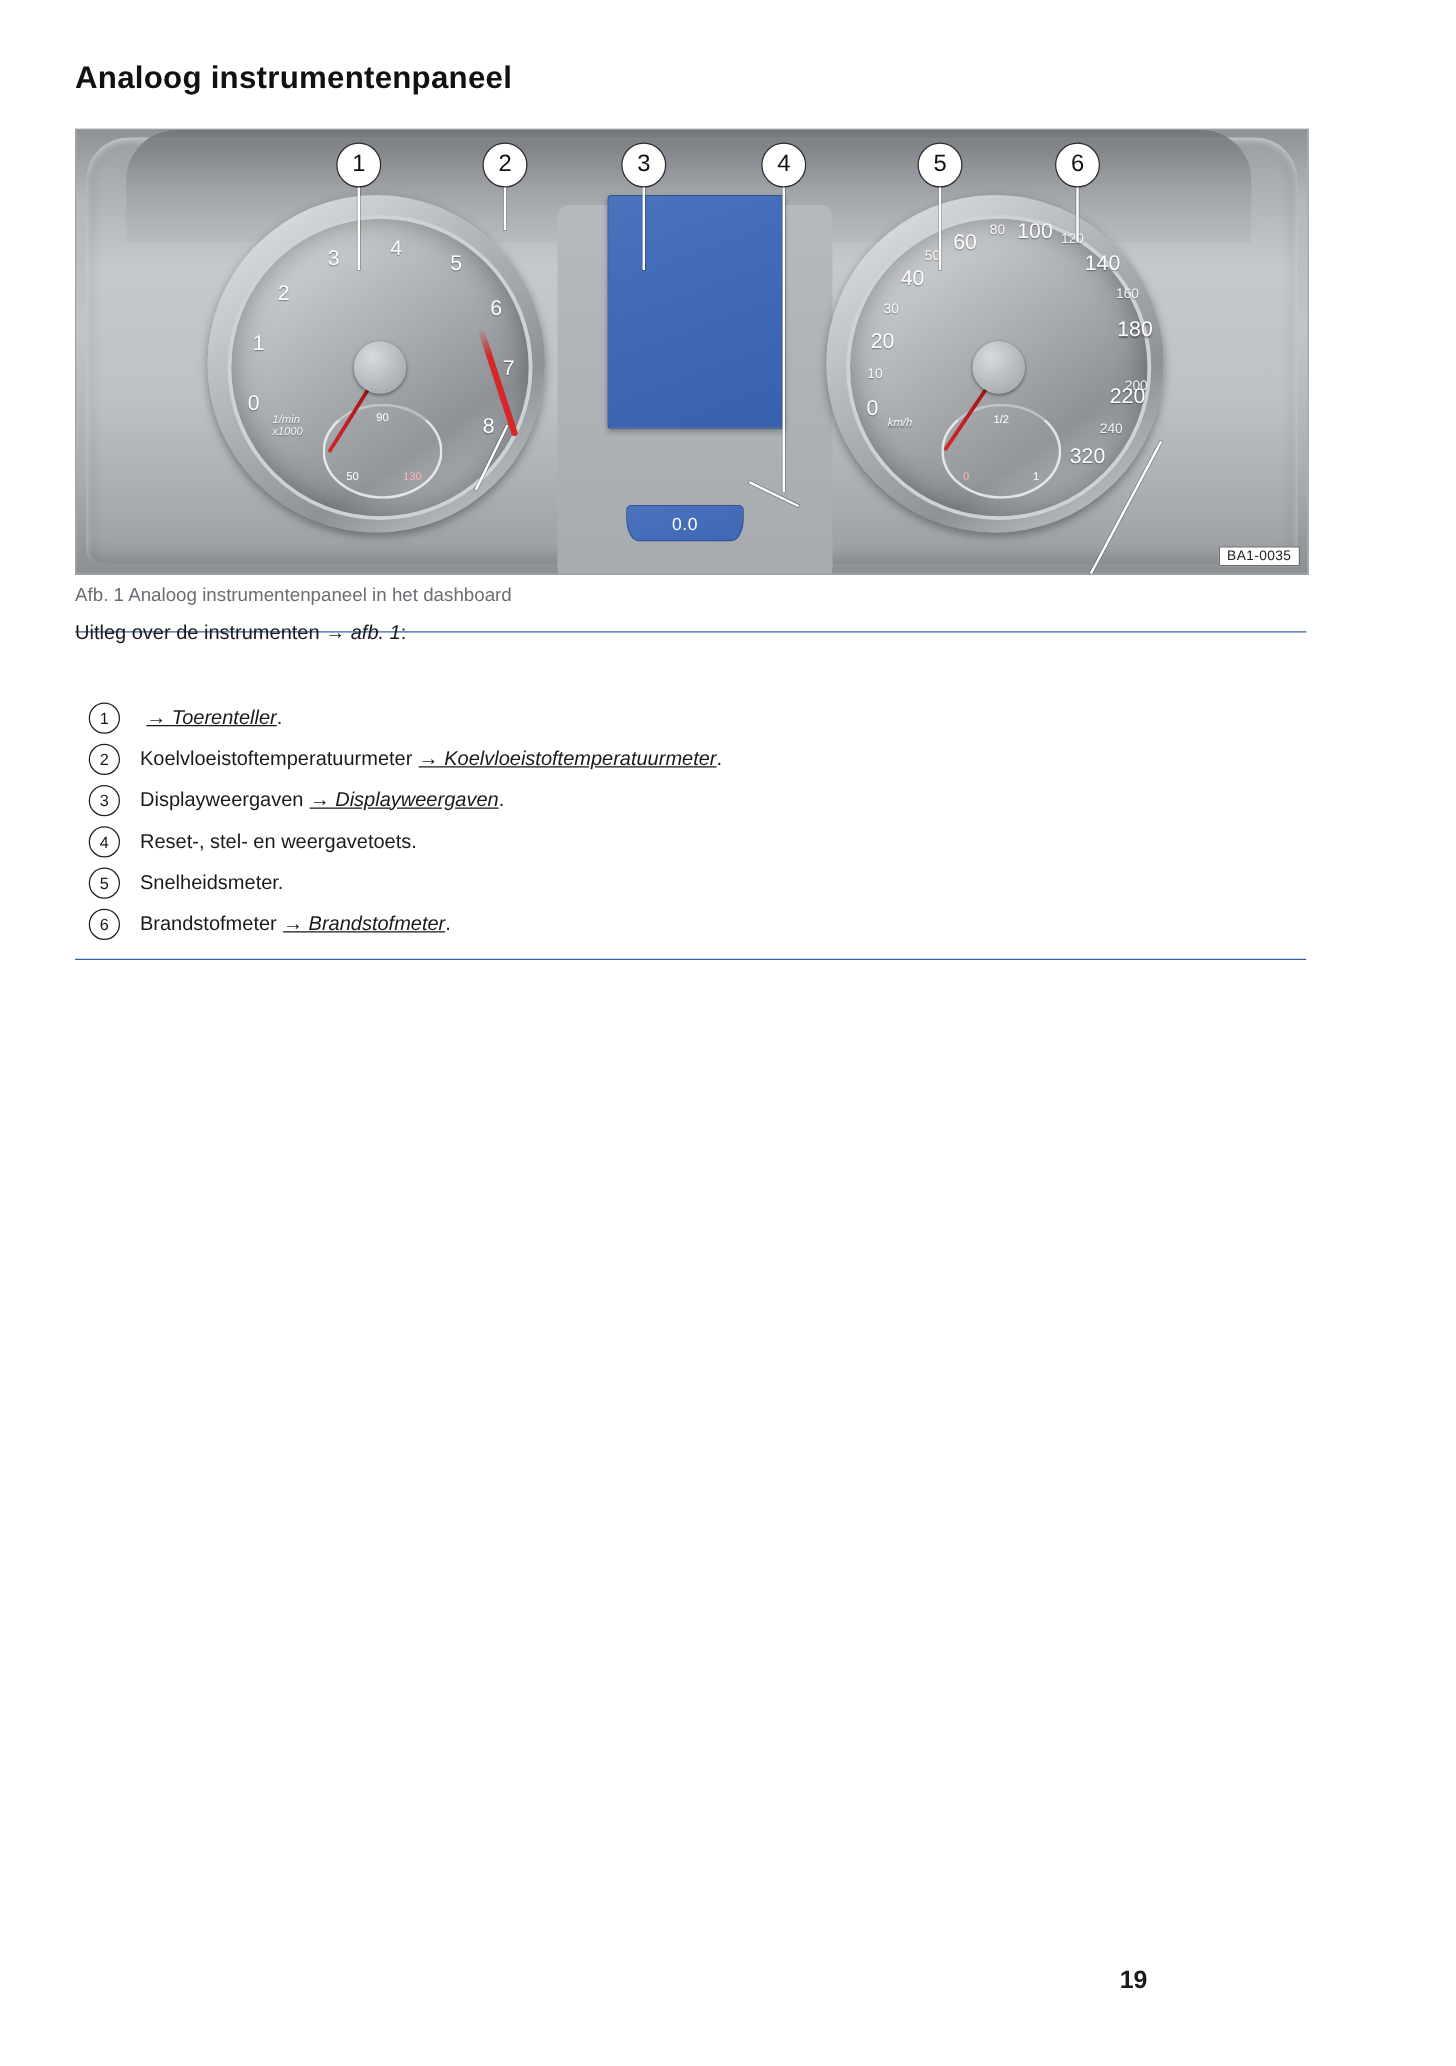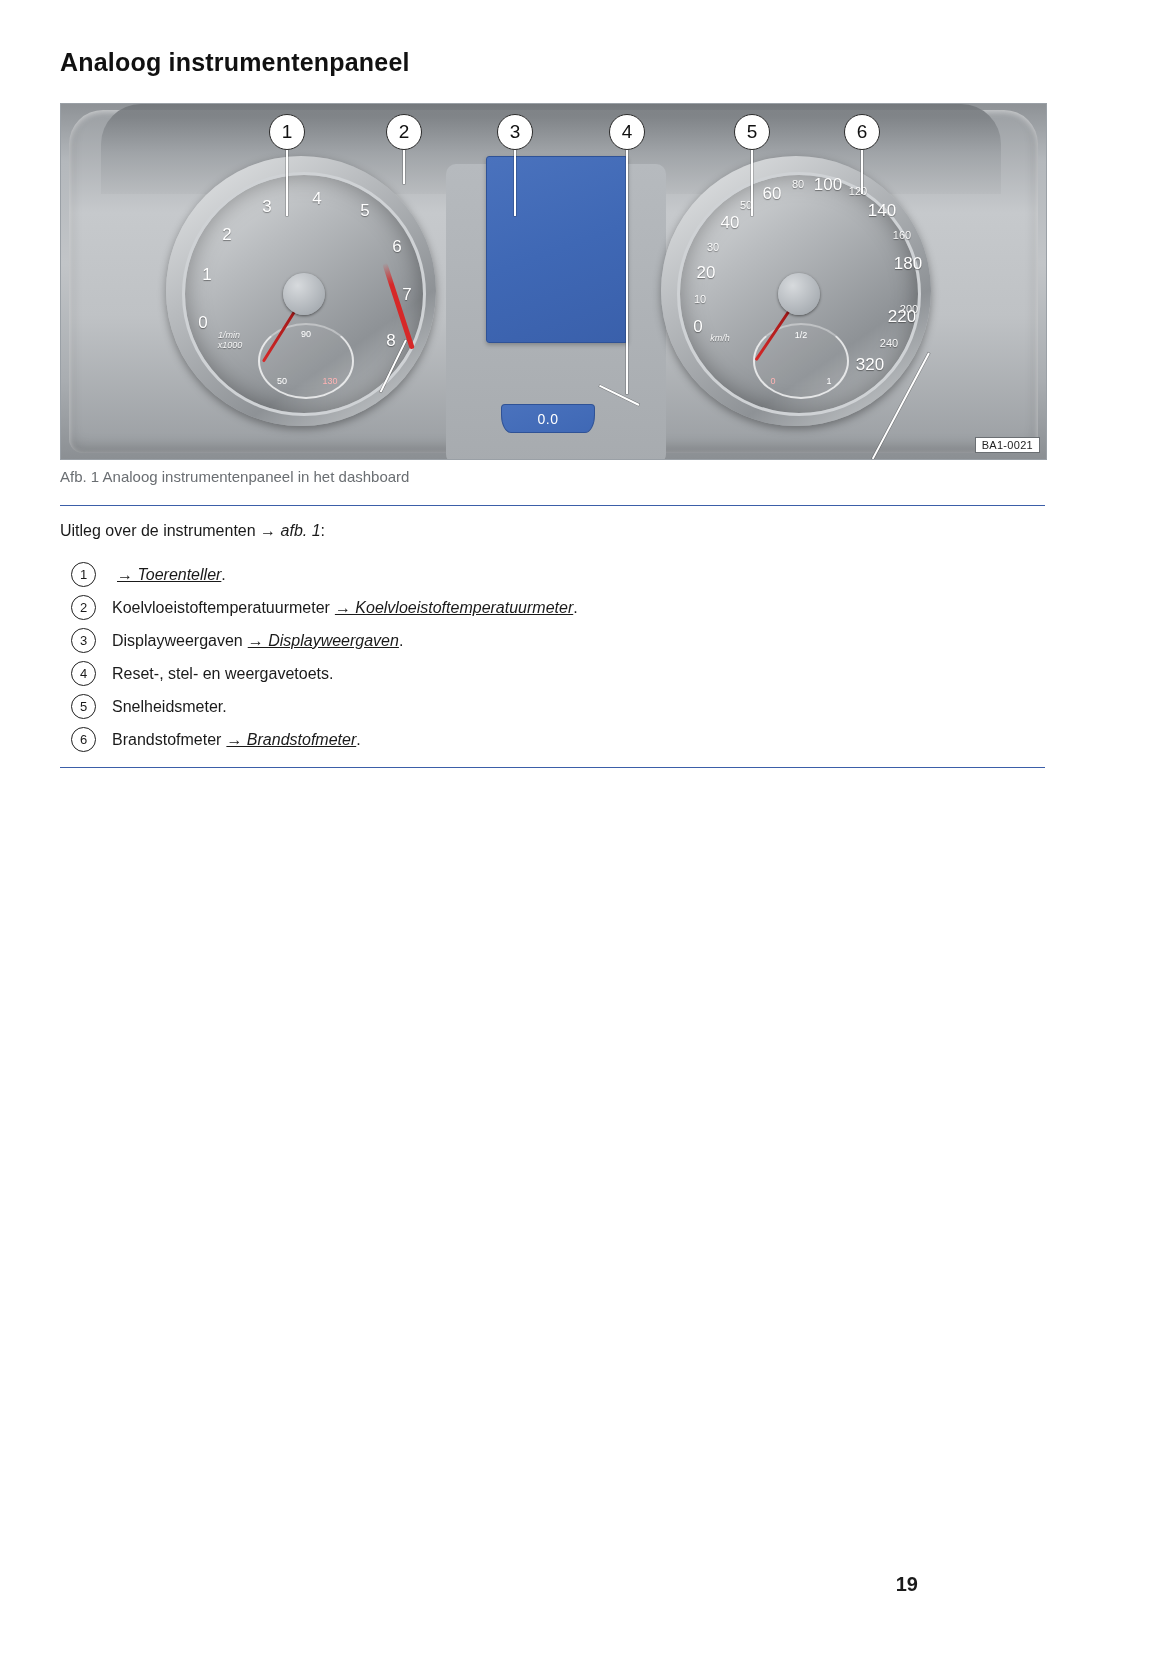--- a/index.html
+++ b/index.html
@@ -214,21 +214,21 @@
     width: 985px;
     height: 1px;
     background: #3b5ea8;
   }
   .rule.r1 { top: 505px; }
   .rule.r2 { top: 767px; }
 
   .intro {
     position: absolute;
     left: 60px;
-    top: 522px;
+    top: 498px;
     font-size: 16px;
   }
   .intro .arrow-ref {
     font-style: italic;
   }
 
   .list {
     position: absolute;
     left: 60px;
     top: 558px;
@@ -342,21 +342,21 @@
       <div class="lead" style="left:225px; top:40px; width:2px; height:72px;"></div>
       <div class="lead" style="left:342px; top:40px; width:2px; height:40px;"></div>
       <div class="lead" style="left:287px; top:235px; width:58px; height:2px; transform: rotate(-64deg); transform-origin: right center;"></div>
       <div class="lead" style="left:453px; top:40px; width:2px; height:72px;"></div>
       <div class="lead" style="left:565px; top:40px; width:2px; height:250px;"></div>
       <div class="lead" style="left:534px; top:300px; width:44px; height:2px; transform: rotate(26deg); transform-origin: right center;"></div>
       <div class="lead" style="left:690px; top:40px; width:2px; height:72px;"></div>
       <div class="lead" style="left:800px; top:40px; width:2px; height:50px;"></div>
       <div class="lead" style="left:748px; top:248px; width:120px; height:2px; transform: rotate(-62deg); transform-origin: right center;"></div>
 
-      <div class="code-badge">BA1-0021</div>
+      <div class="code-badge">BA1-0035</div>
     </div>
 
     <div class="callout" style="left:208px; top:10px;">1</div>
     <div class="callout" style="left:325px; top:10px;">2</div>
     <div class="callout" style="left:436px; top:10px;">3</div>
     <div class="callout" style="left:548px; top:10px;">4</div>
     <div class="callout" style="left:673px; top:10px;">5</div>
     <div class="callout" style="left:783px; top:10px;">6</div>
   </div>
 

